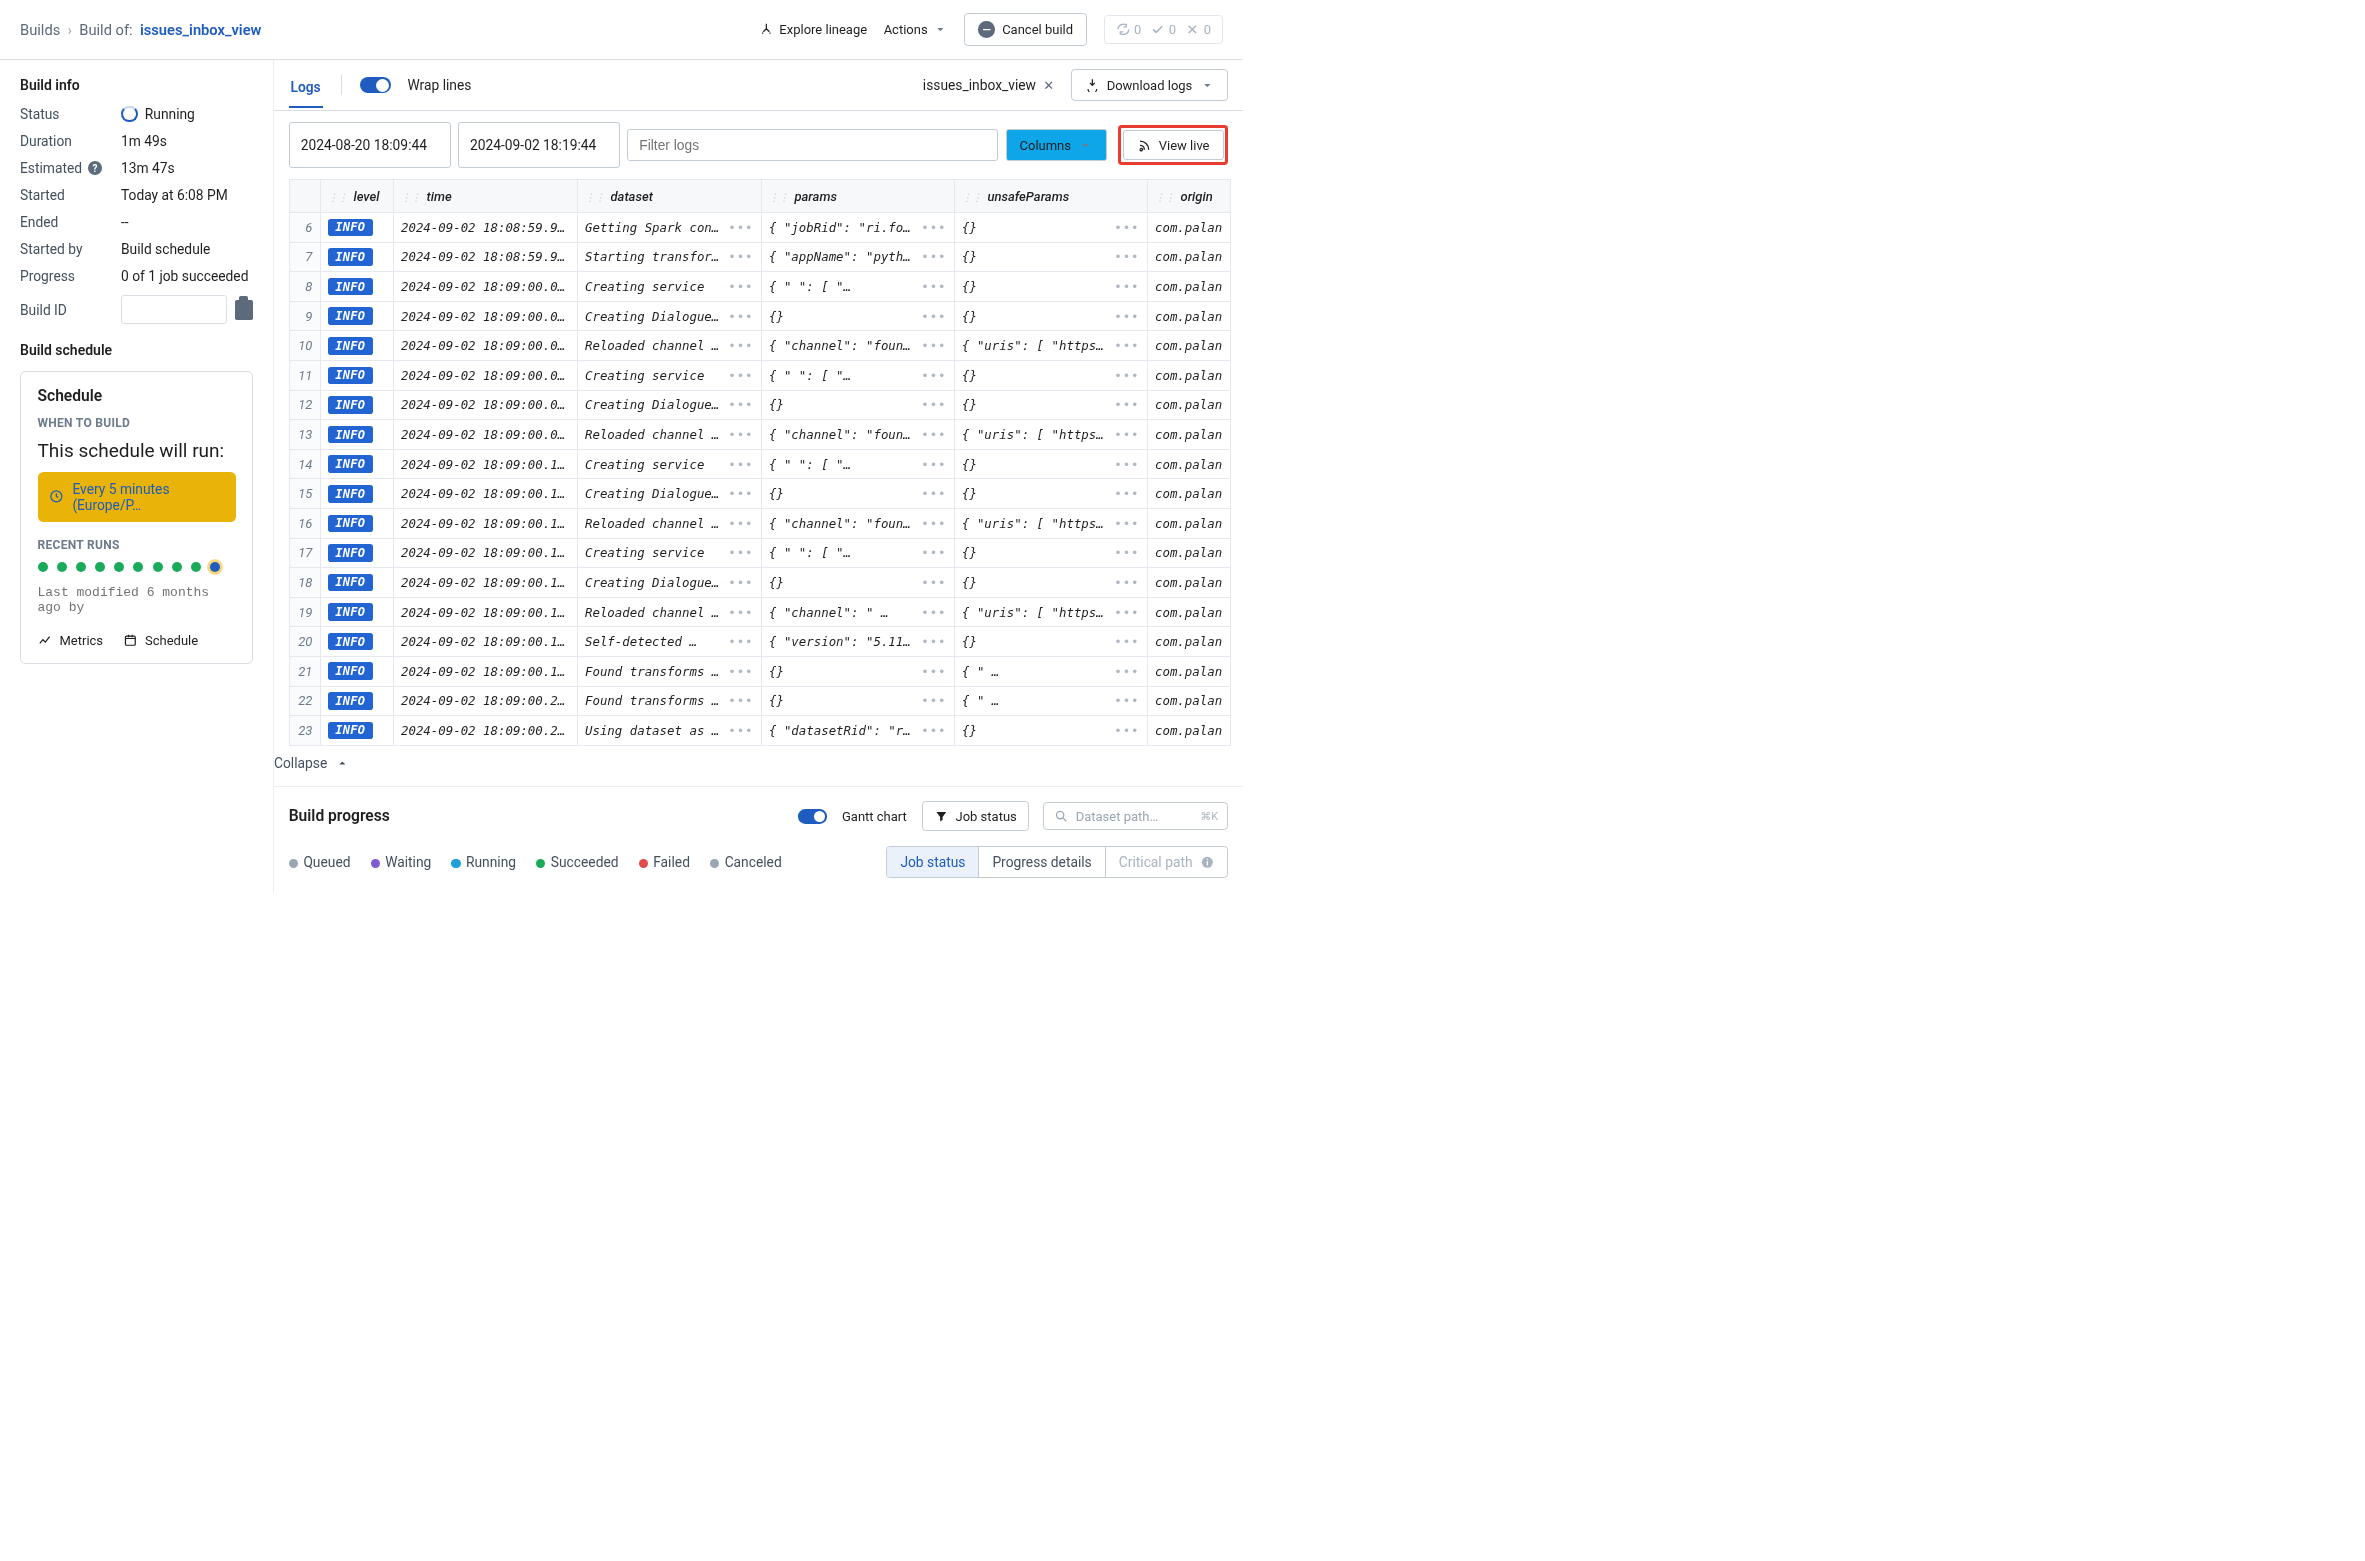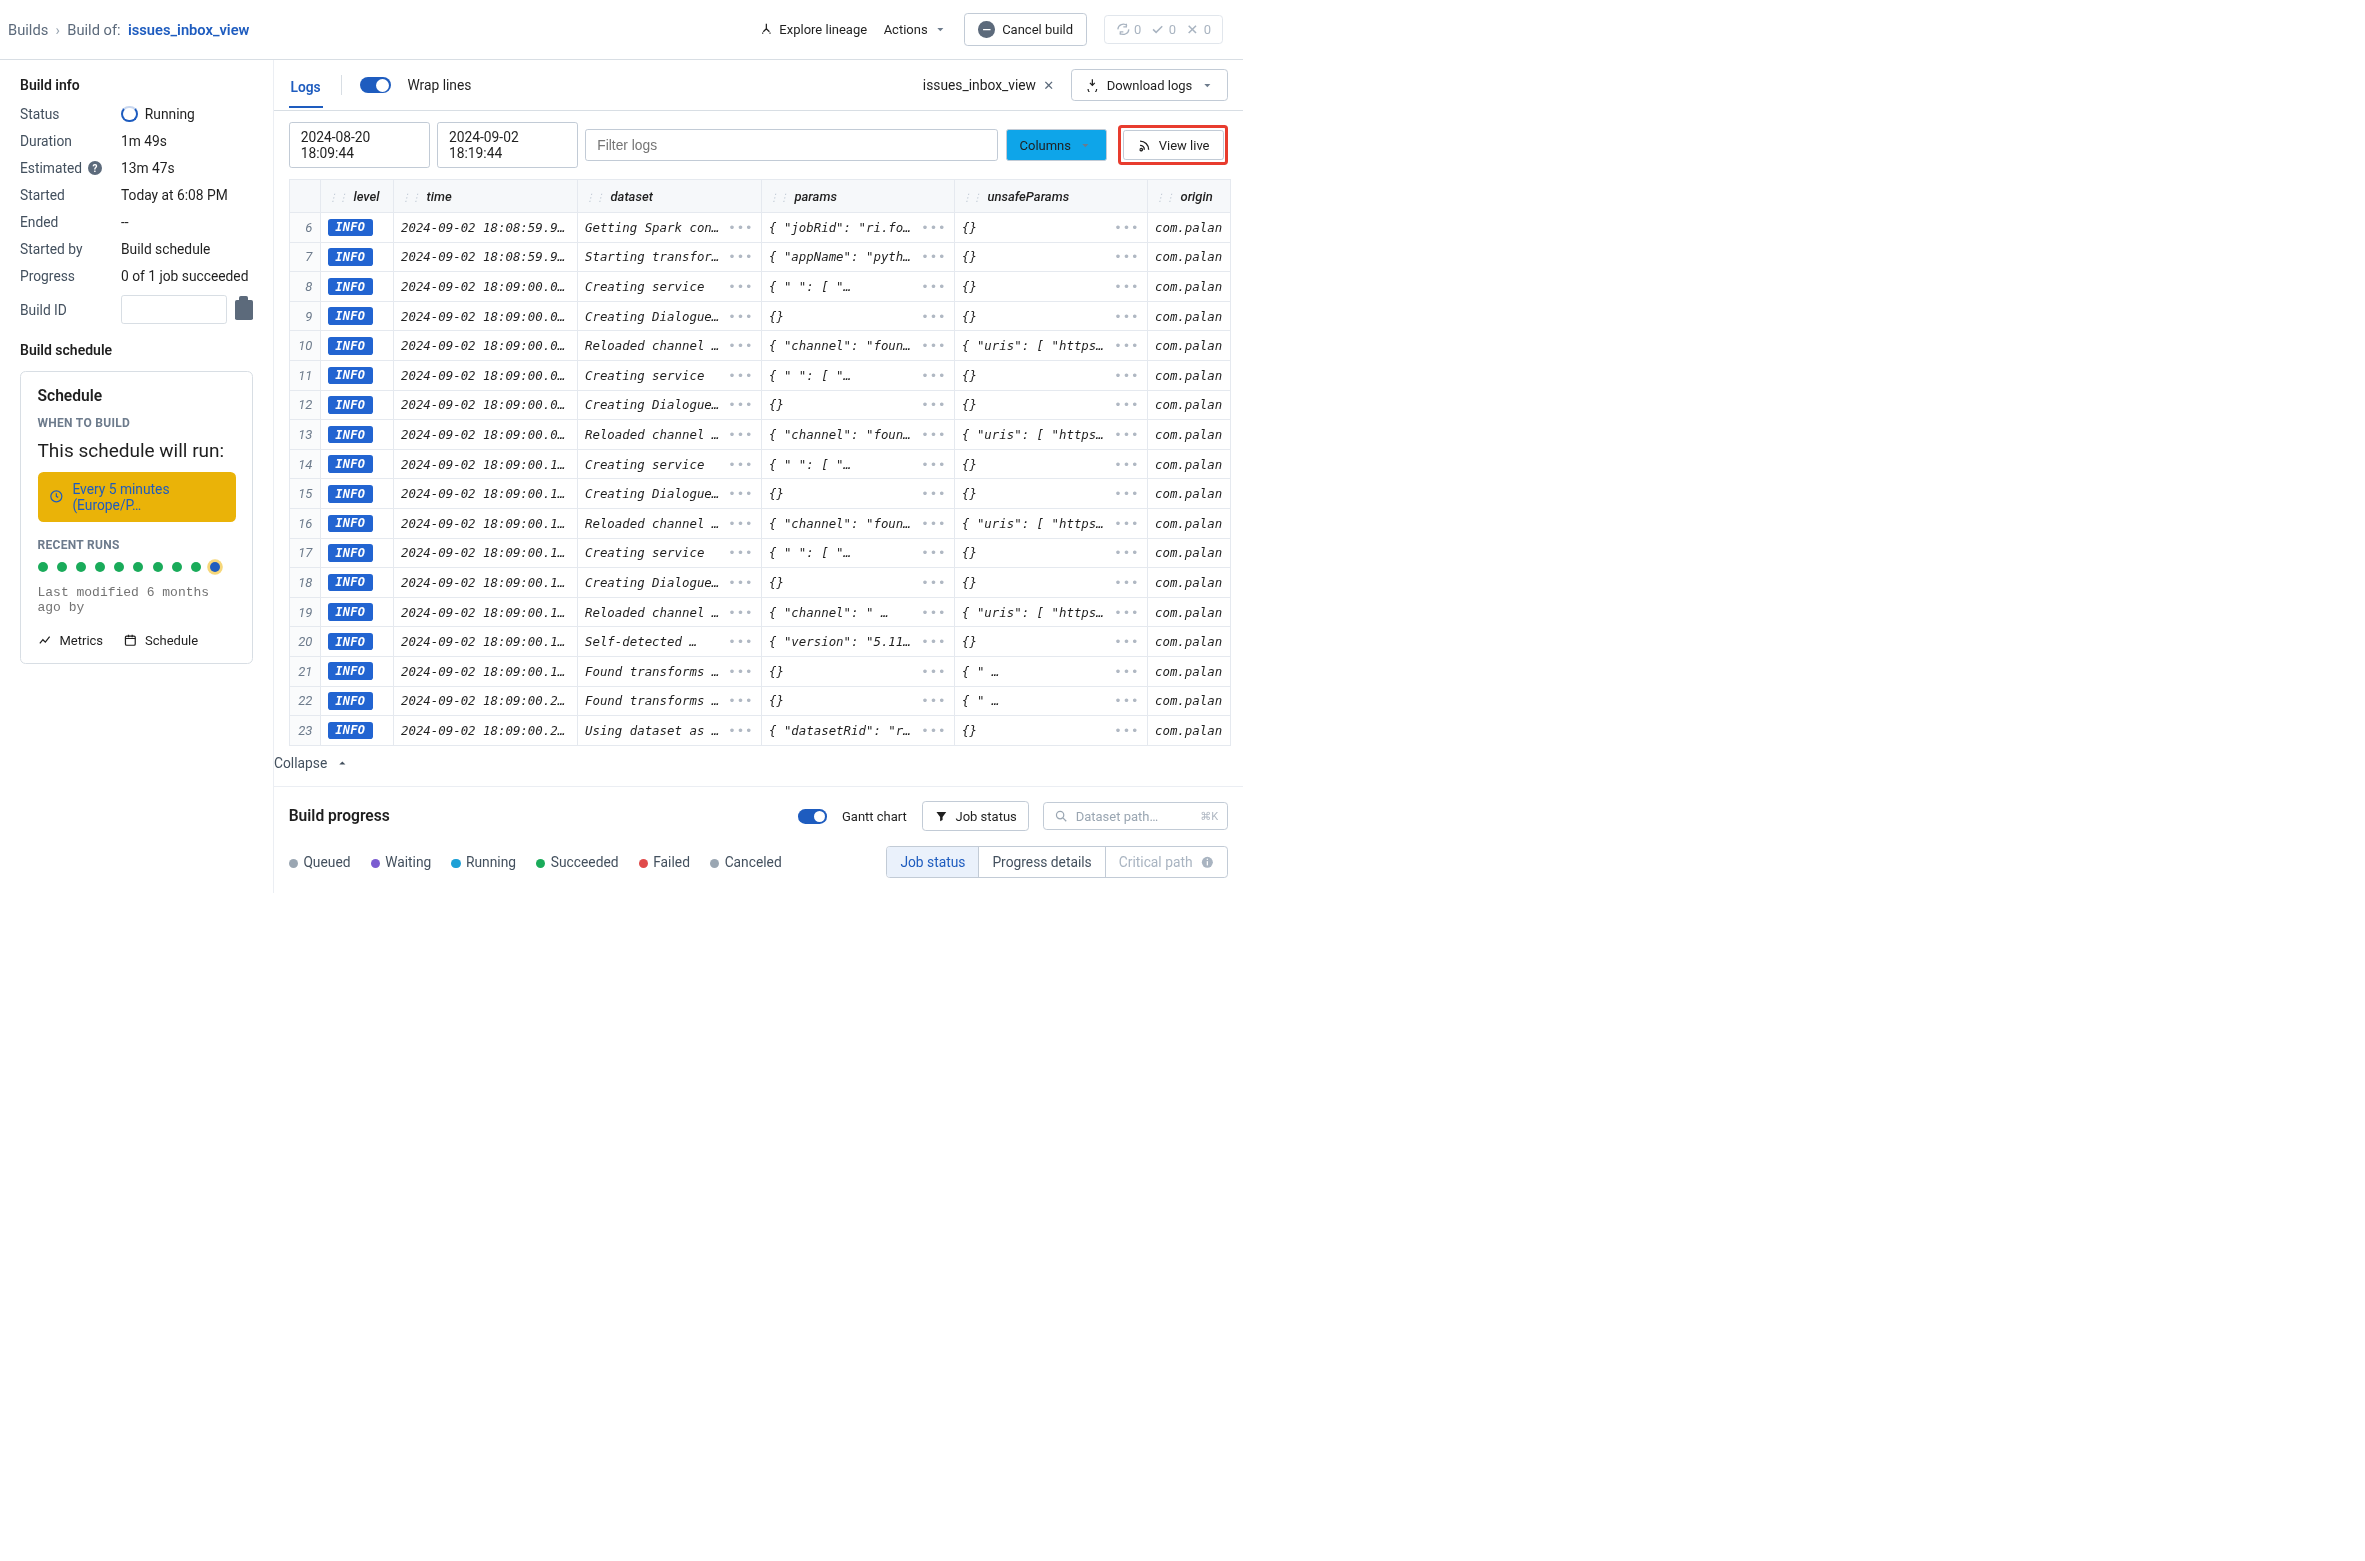--- a/index.html
+++ b/index.html
@@ -6,21 +6,21 @@
   body {
     font-family: -apple-system, BlinkMacSystemFont, "Segoe UI", Roboto, Helvetica, Arial, sans-serif;
     font-size: 13px;
     color: #1f1f1f;
     background: #fff;
     width: 1243px;
   }
   .topbar {
     display: flex;
     align-items: center;
-    padding: 13px 20px 13px 8px;
+    padding: 13px 20px 13px 20px;
     border-bottom: 0.9px solid #d8dee4;
     gap: 9.2px;
   }
   .breadcrumb { display: flex; align-items: center; gap: 7.3px; font-size: 14.7px; color: #5c6a7b; }
   .breadcrumb .crumb-link { color: #5c6a7b; }
   .breadcrumb .crumb-accent { color: #1e5cbf; font-weight: 600; }
   .breadcrumb .chev { color: #9aa6b2; }
   .topbar-spacer { flex: 1; }
   .topbar-actions { display: flex; align-items: center; gap: 16.5px; }
   .btn-plain { display: inline-flex; align-items: center; gap: 5.5px; color: #1f1f1f; cursor: pointer; }
@@ -61,21 +61,21 @@
   .tabs-divider { width: 0.9px; height: 20px; background: #d8dee4; margin: 0 1.8px 9.2px 1.8px; }
   .toggle { width: 31px; height: 16.5px; border-radius: 8.3px; background: #1e5cbf; position: relative; margin-bottom: 9.2px; }
   .toggle::after { content: ""; position: absolute; width: 13px; height: 13px; background: #fff; border-radius: 50%; top: 1.8px; right: 1.8px; }
   .wrap-label { margin-bottom: 9.2px; font-size: 13.8px; }
   .tabs-spacer { flex: 1; }
   .open-chip { display: flex; align-items: center; gap: 7.3px; font-size: 13.8px; color: #1f1f1f; margin-bottom: 9.2px; }
   .open-chip .x { color: #5c6a7b; cursor: pointer; font-size: 13px; }
   .download-btn { margin-bottom: 9.2px; }
 
   .filters-row { display: flex; gap: 7.3px; padding: 11px 14.7px; align-items: center; }
-  .date-input { border: 0.9px solid #c2cbd6; border-radius: 2.8px; padding: 6px 11px; font-size: 13.8px; color: #1f1f1f; width: 141px; background: #fff; }
+  .date-input { border: 0.9px solid #c2cbd6; border-radius: 2.8px; padding: 14px 11px; font-size: 13.8px; color: #1f1f1f; width: 162px; background: #fff; }
   .filter-input { border: 0.9px solid #c2cbd6; border-radius: 2.8px; padding: 7.3px 11px; font-size: 13.8px; color: #9aa6b2; flex: 1; background: #fff; }
   .columns-btn { border: 0.9px solid #c2cbd6; border-radius: 2.8px; padding: 7.3px 13px; display: inline-flex; align-items: center; gap: 7.3px; background: #0ea5e9; }
   .viewlive-wrap { border: 3.7px solid #e83c2e; border-radius: 3.7px; padding: 1.8px; margin-left: 3.7px; }
   .viewlive-btn { border: 0.9px solid #c2cbd6; border-radius: 2.8px; padding: 6.4px 13px; display: inline-flex; align-items: center; gap: 7.3px; background: #fff; }
 
   .grid-wrap { padding: 0 14.7px; }
   table.log-grid { width: 100%; border-collapse: collapse; table-layout: fixed; font-size: 13px; font-style: italic; }
   table.log-grid th, table.log-grid td { border: 0.9px solid #e5e9ef; padding: 5.5px 7.3px; text-align: left; vertical-align: middle; white-space: nowrap; overflow: hidden; text-overflow: ellipsis; }
   table.log-grid th { background: #f6f8fa; font-weight: 500; color: #1f1f1f; height: 33px; }
   table.log-grid td { height: 29px; }

